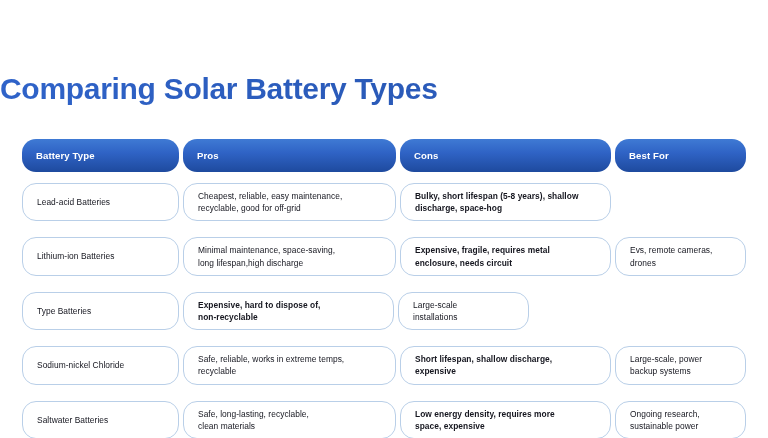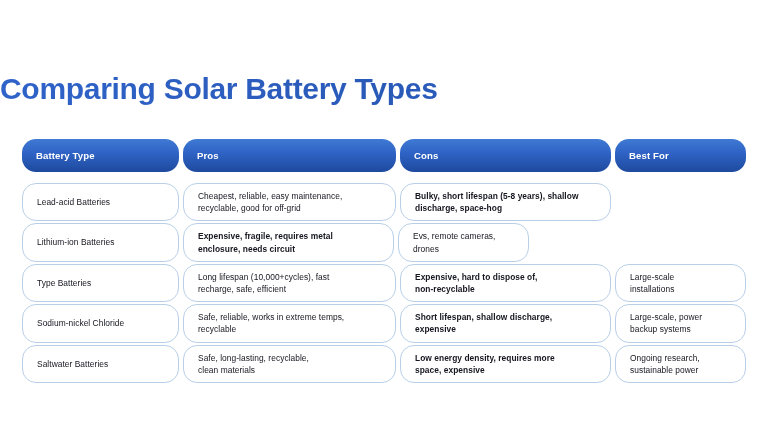--- a/index.html
+++ b/index.html
@@ -45,21 +45,21 @@
     position: absolute;
     left: 22px;
     top: 139px;
     width: 724px;
   }
 
   .row {
     display: flex;
     width: 100%;
     gap: 4px;
-    margin-bottom: 2px;
+    margin-bottom: 16px;
   }
 
   .cell {
     box-sizing: border-box;
     background: #ffffff;
     border: 1px solid #b9cfe8;
     border-radius: 14px;
     padding: 6px 14px;
     display: flex;
     align-items: center;
@@ -136,38 +136,38 @@
       <div class="cell c3">
         <span class="cell-text">Bulky, short lifespan (5-8 years), shallow
 discharge, space-hog</span>
       </div>
     </div>
 
     <div class="row">
       <div class="cell c1">
         <span class="cell-text">Lithium-ion Batteries</span>
       </div>
+      <div class="cell c2">
+        <span class="cell-text">Minimal maintenance, space-saving,
+long lifespan,high discharge</span>
+      </div>
       <div class="cell c3">
         <span class="cell-text">Expensive, fragile, requires metal
 enclosure, needs circuit</span>
       </div>
       <div class="cell c4">
         <span class="cell-text">Evs, remote cameras,
 drones</span>
       </div>
     </div>
 
     <div class="row">
       <div class="cell c1">
         <span class="cell-text">Type Batteries</span>
       </div>
-      <div class="cell c2">
-        <span class="cell-text">Long lifespan (10,000+cycles), fast
-recharge, safe, efficient</span>
-      </div>
       <div class="cell c3">
         <span class="cell-text">Expensive, hard to dispose of,
 non-recyclable</span>
       </div>
       <div class="cell c4">
         <span class="cell-text">Large-scale
 installations</span>
       </div>
     </div>
 

